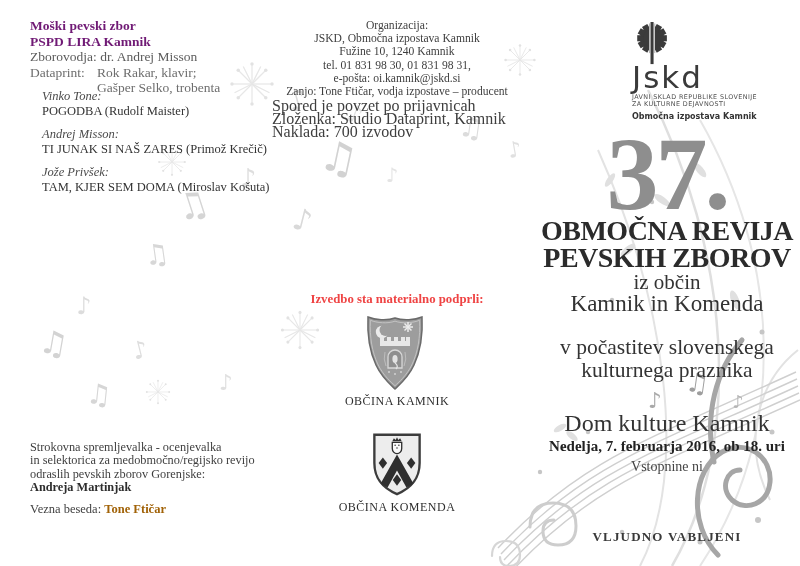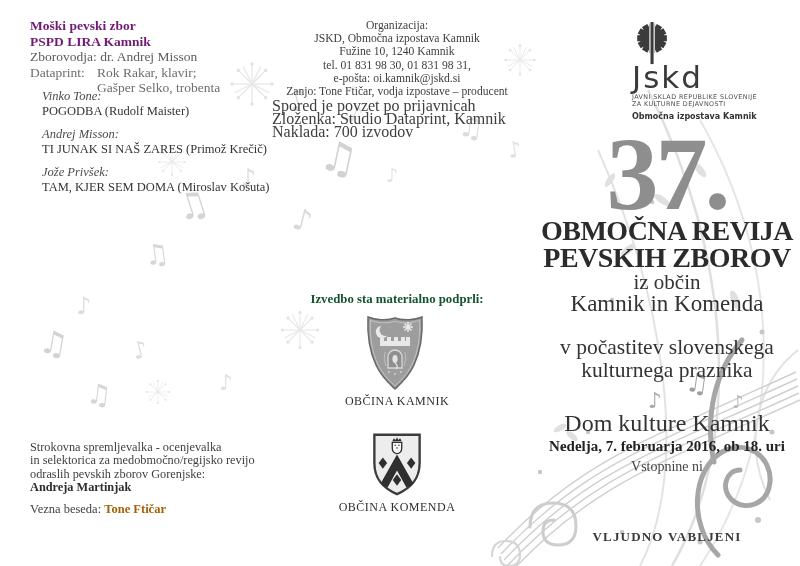--- a/index.html
+++ b/index.html
@@ -20,21 +20,21 @@
   .composer{font-style:italic;color:#4a4a4a;}
   .song-title{color:#333;white-space:nowrap;}
   .jury{left:30px;top:441px;font-size:12.3px;line-height:13.4px;color:#3f3f3f;white-space:nowrap;}
   .jury-name{font-weight:bold;color:#2d2d2d;}
   .narrator{left:30px;top:502px;font-size:12.5px;color:#3f3f3f;white-space:nowrap;}
   .narrator b{color:#a16207;}
 
   
   .org-block{left:272px;top:19px;width:250px;text-align:center;font-size:11.6px;line-height:13.2px;color:#3e3e3e;white-space:nowrap;}
   .prod-block{left:272px;top:99px;width:250px;font-size:16px;line-height:13.2px;color:#3e3e3e;white-space:nowrap;}
-  .sponsors-title{left:272px;top:292px;width:250px;text-align:center;font-weight:bold;font-size:12.8px;color:#14532d;}
+  .sponsors-title{left:272px;top:292px;width:250px;text-align:center;font-weight:bold;font-size:12.8px;color:#ef4444;}
   .coa1{left:363px;top:312px;}
   .coa2{left:369px;top:431px;}
   .coa-label{left:272px;width:250px;text-align:center;font-size:12px;letter-spacing:.5px;color:#2e2e2e;}
   .coa-label.k1{top:394px;}
   .coa-label.k2{top:500px;}
 
   
   .logo-block{left:606px;top:22px;width:170px;margin-left:26px;}
   .logo-word{font-family:"DejaVu Sans","Liberation Sans",sans-serif;font-size:31px;line-height:28px;
              color:#3a3a3a;letter-spacing:2px;margin-top:-7px;}

